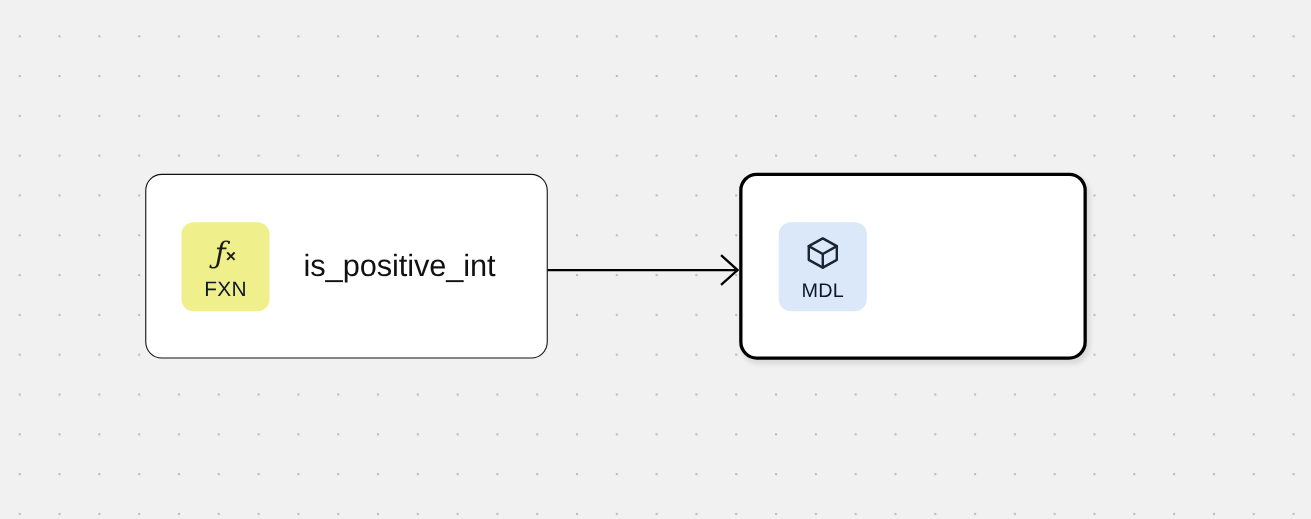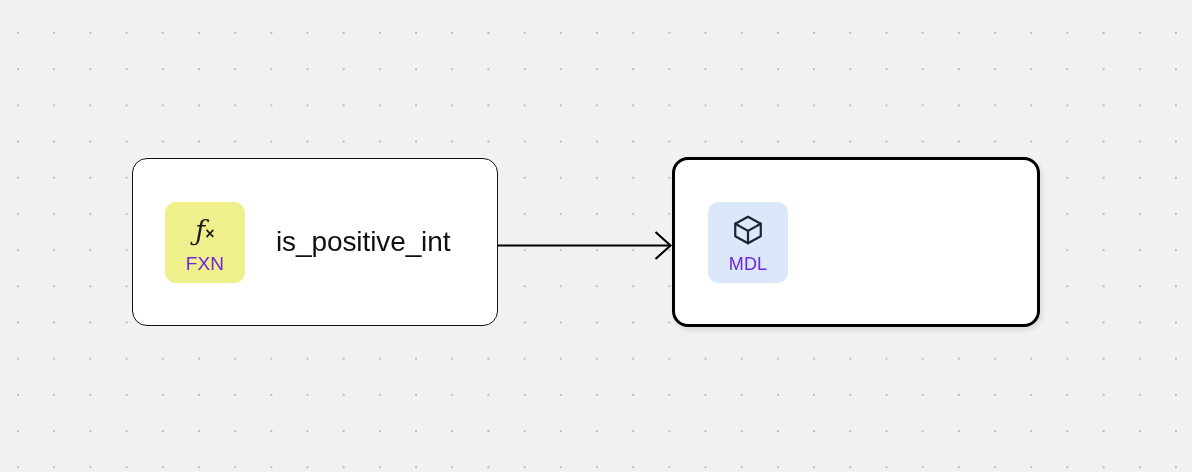--- a/index.html
+++ b/index.html
@@ -54,21 +54,21 @@
     top: 158px;
     width: 366px;
     height: 168px;
     border: 1.6px solid #121212;
     border-radius: 15px;
   }
 
   .node-model {
     left: 672px;
     top: 157px;
-    width: 368px;
+    width: 316px;
     height: 170px;
     border: 3.6px solid #000000;
     border-radius: 16px;
     box-shadow: 2px 3px 5px rgba(0,0,0,0.10);
   }
 
   
   .badge {
     box-sizing: border-box;
     width: 80px;
@@ -104,21 +104,21 @@
     font-size: 16px;
     font-weight: 700;
     color: #1b1b1b;
     position: relative;
     top: 3px;
     left: 0px;
   }
 
   .badge-label {
     font-size: 19px;
-    color: #6d28d9;
+    color: #0f172a;
     letter-spacing: 0.2px;
     line-height: 1;
     margin-top: 4px;
   }
 
   .badge-fxn {
     background: #eff08c;
   }
   .badge-mdl {
     background: #dbe8fa;

